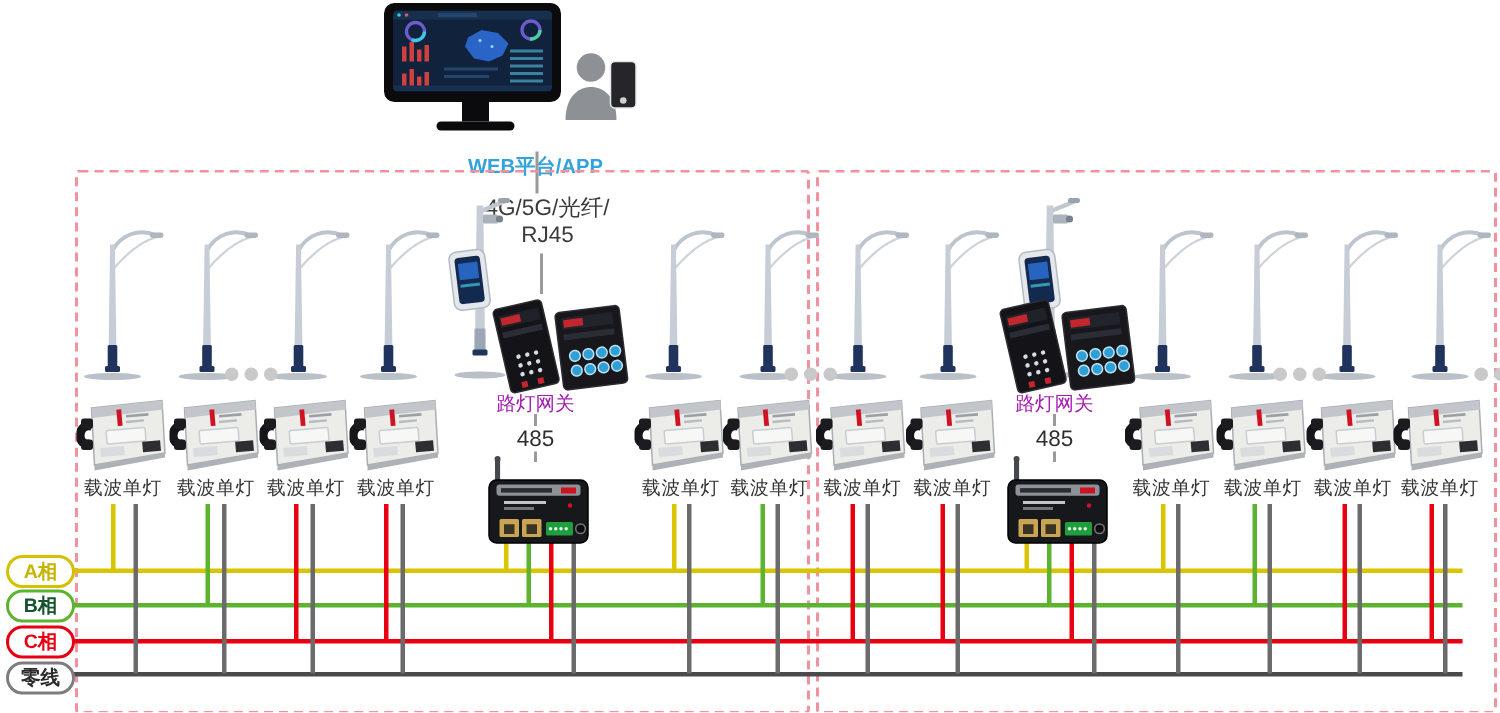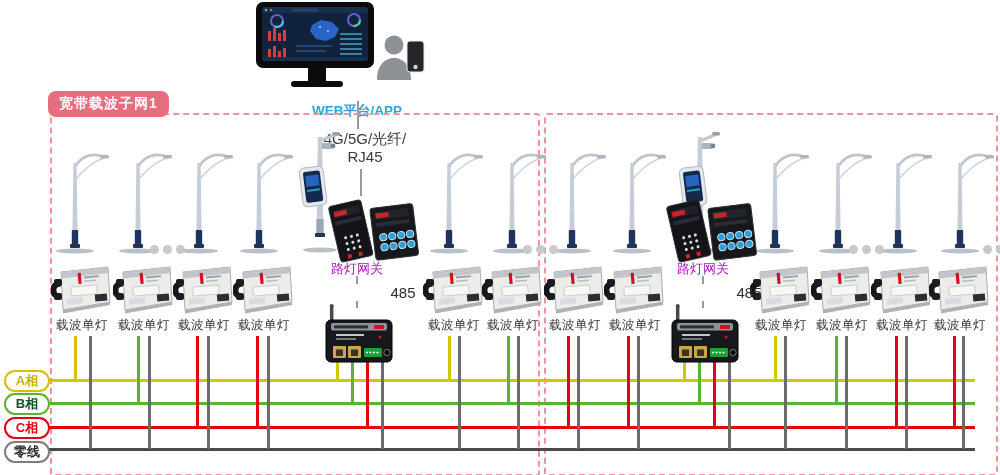--- a/index.html
+++ b/index.html
@@ -16,21 +16,21 @@
   .monitor-neck{left:308px;top:68px;width:18px;height:13px;background:#0b0b0d;}
   .monitor-base{left:291px;top:81px;width:52px;height:6px;background:#0b0b0d;border-radius:3px;}
   .web-label{left:357px;top:84px;font-size:13.5px;font-weight:600;color:#35a3da;margin-top:18px;}
   .vline{width:2px;background:#9a9a9a;}
   .uplink-label{left:365px;top:130px;font-size:15px;color:#3a3a3a;line-height:18px;}
   
   .subnet-box{border:2px dashed #f2919f;border-radius:3px;z-index:0;}
   .subnet-pill{background:#e66e7f;color:#fff;font-size:14px;font-weight:bold;
     padding:4px 11px;border-radius:8px;z-index:6;letter-spacing:1px;}
   .gw-label{font-size:13px;color:#a21caf;z-index:4;}
-  .bus485{font-size:15px;color:#2e2e2e;z-index:4;margin-left:46px;}
+  .bus485{font-size:15px;color:#2e2e2e;z-index:4;}
   .dev-label{font-size:12.5px;color:#333;z-index:4;letter-spacing:.5px;}
   .busline{height:3px;z-index:1;}
   .wire{width:3px;z-index:2;}
   .dot{border-radius:50%;background:#c9c9c9;z-index:7;}
   
   .pill{left:4px;width:42px;height:18px;background:#fff;border-radius:11px;
     font-size:13px;font-weight:bold;text-align:center;line-height:18px;z-index:8;border:2px solid #0f766e;}
   .pill-a{top:370px;border-color:#d3c000;color:#c6b400;}
   .pill-b{top:393px;border-color:#5cb32e;color:#14532d;}
   .pill-c{top:417px;border-color:#e60012;color:#e60012;}
@@ -105,21 +105,20 @@
   <div class="abs pill pill-b">B相</div>
   <div class="abs pill pill-c">C相</div>
   <div class="abs pill pill-n">零线</div>
 
   <div id="gen"></div>
 <div class="abs busline" style="left: 46px; top: 379px; width: 929px; background: rgb(217, 196, 0);"></div>
     <div class="abs busline" style="left: 46px; top: 402px; width: 929px; background: rgb(92, 179, 46);"></div>
     <div class="abs busline" style="left: 46px; top: 426px; width: 929px; background: rgb(230, 0, 18);"></div>
     <div class="abs busline" style="left: 46px; top: 448px; width: 929px; background: rgb(74, 74, 74);"></div>
     <div class="abs subnet-box" style="left: 50px; top: 113px; width: 486px; height: 359px;"></div>
-    <div class="abs subnet-pill" style="left: 48px; top: 91px;">宽带载波子网1</div>
     <div class="abs" style="left: 45px; top: 150px; z-index: 1;">
       <svg width="66" height="104" viewBox="0 0 66 104">
  <path d="M30 17 C36 6 48 2 59 7" fill="none" stroke="#bcc4ce" stroke-width="2.6"></path>
  <path d="M30 30 C41 17 51 10 60 8" fill="none" stroke="#ccd3db" stroke-width="1.5"></path>
  <rect x="55" y="5" width="9" height="3.6" rx="1.6" fill="#aeb6c0"></rect>
  <polygon points="28.4,13 31.6,13 32.6,82 27.4,82" fill="#c6cdd6"></polygon>
  <rect x="26.8" y="80" width="6.4" height="15" rx="1" fill="#20335c"></rect>
  <rect x="25" y="94" width="10" height="4" rx="1" fill="#20335c"></rect>
  <ellipse cx="30" cy="101" rx="19" ry="2.4" fill="#b3b9c1" opacity="0.9"></ellipse>
       </svg>

